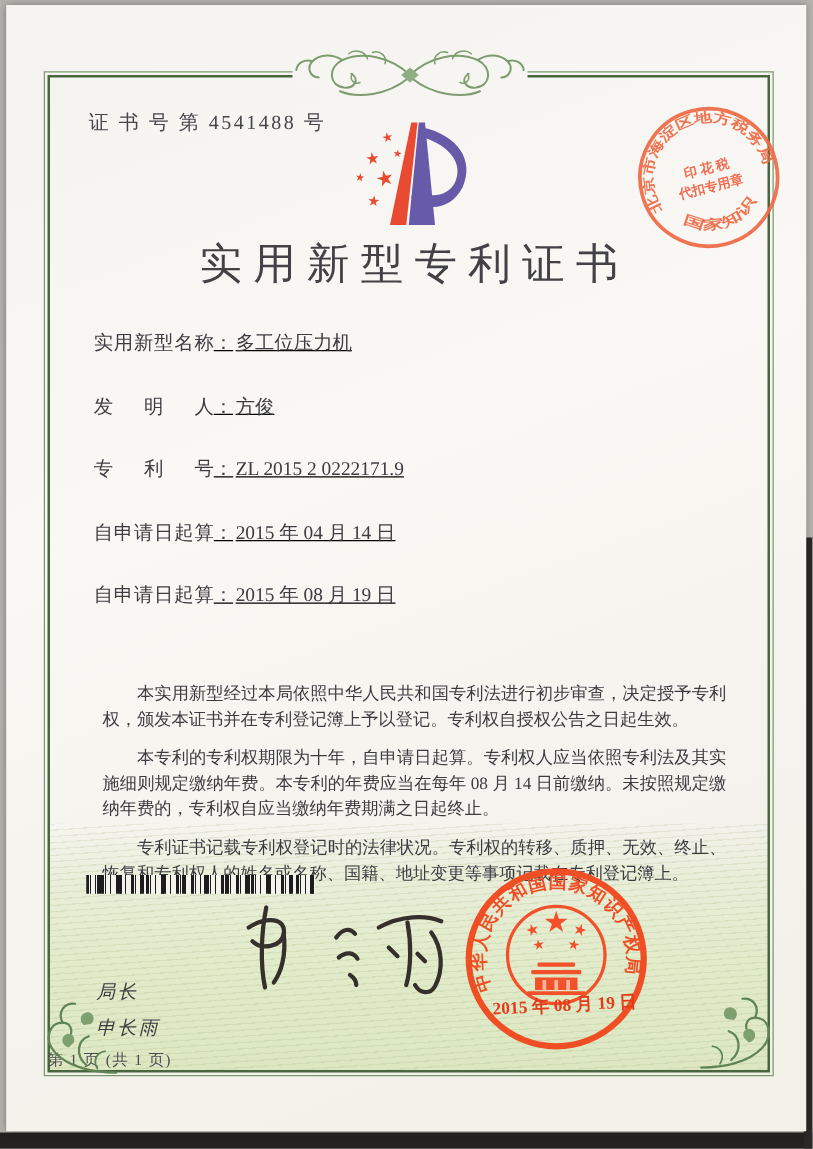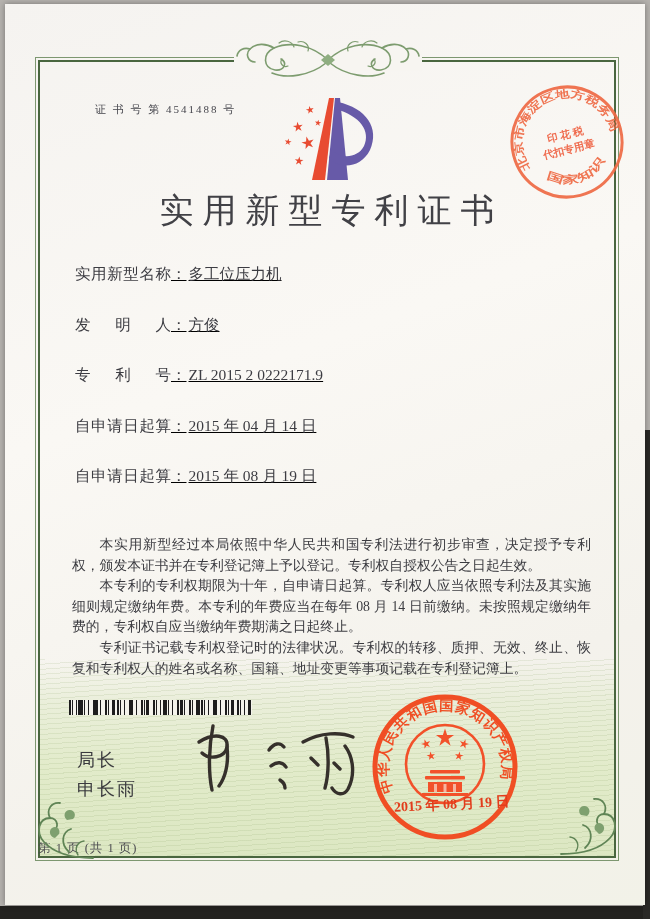--- a/index.html
+++ b/index.html
@@ -20,44 +20,44 @@
   .green-zone{
     position:absolute;left:33px;top:655px;width:578px;height:198px;
     background:
       repeating-linear-gradient(176deg, rgba(128,156,92,.14) 0 1px, rgba(255,255,255,0) 1px 5px),
       linear-gradient(180deg, rgba(224,234,201,0) 0%, rgba(224,234,201,.55) 22%, #e2ebca 55%, #dce7c2 100%);
   }
   
   .frame{position:absolute;left:30px;top:53px;width:582px;height:802px;border:1px solid #7d9770;}
   .frame-inner{position:absolute;inset:2px;border:2px solid #49663f;}
   .top-ornament{position:absolute;left:215px;top:31px;width:216px;height:50px;background:transparent;}
-  .cert-no{position:absolute;left:66px;top:98px;font-size:11px;letter-spacing:2px;color:#45454c;margin-left:24px;}
+  .cert-no{position:absolute;left:66px;top:84px;font-size:16px;letter-spacing:2px;color:#45454c;}
   .tax-stamp{position:absolute;left:502px;top:78px;width:120px;height:120px;transform:rotate(-14deg);opacity:.92;}
   .logo{position:absolute;left:263px;top:90px;width:120px;height:100px;}
   .title{
     position:absolute;left:33px;top:184px;width:578px;text-align:center;
     font-size:34px;font-weight:400;letter-spacing:9px;color:#414146;text-indent:9px;
   }
   .fields{position:absolute;left:70px;top:260px;width:520px;text-decoration:underline;}
   .field-row{margin-bottom:29.5px;font-size:15.5px;color:#3c3c42;white-space:nowrap;}
   .flabel{display:inline-block;width:96px;text-align:justify;text-align-last:justify;vertical-align:bottom;}
   .colon{margin-right:2px;}
   .paras{position:absolute;left:67px;top:531px;width:519px;color:#3b3b40;}
   .paras p{
-    margin:0;font-size:13.8px;line-height:20.6px;text-indent:2em;
+    margin:10px;font-size:13.8px;line-height:20.6px;text-indent:2em;
     text-align:justify;text-justify:inter-ideograph;
   }
   .barcode{
     position:absolute;left:64px;top:696px;width:183px;height:15px;
     background:
       repeating-linear-gradient(90deg,#1d1d1d 0 2px,transparent 2px 3px,#1d1d1d 3px 4px,transparent 4px 7px,#1d1d1d 7px 8px,transparent 8px 12px),
       repeating-linear-gradient(90deg,transparent 0 9px,#1d1d1d 9px 12px,transparent 12px 17px);
     background-color:#f4f3ec;
   }
-  .director{position:absolute;left:72px;top:742px;font-size:18px;color:#3a3a3e;line-height:29px;letter-spacing:2px;}
+  .director{position:absolute;left:72px;top:776px;font-size:15px;color:#3a3a3e;line-height:29px;letter-spacing:2px;font-style:italic;}
   .signature{position:absolute;left:178px;top:712px;width:180px;height:90px;}
   .seal{position:absolute;left:363px;top:688px;width:154px;height:154px;}
   .page-footer{position:absolute;left:33px;top:836px;width:625px;font-size:12.5px;color:#4c4c50;letter-spacing:1px;}
   .flourish{position:absolute;width:66px;height:66px;}
   .flourish.fl-left{left:26px;top:794px;}
   .flourish.fl-right{left:552px;top:790px;transform:scaleX(-1);}
   .seal-ring-text{font-size:14px;font-weight:700;fill:#f04e24;letter-spacing:1px;}
   .seal-date{font-size:14px;font-weight:700;fill:#e23c1b;}
   .tax-arc{font-size:10.5px;font-weight:700;fill:#ef6a45;}
   .tax-center{font-size:10.5px;font-weight:700;fill:#ef6142;text-anchor:middle;}

